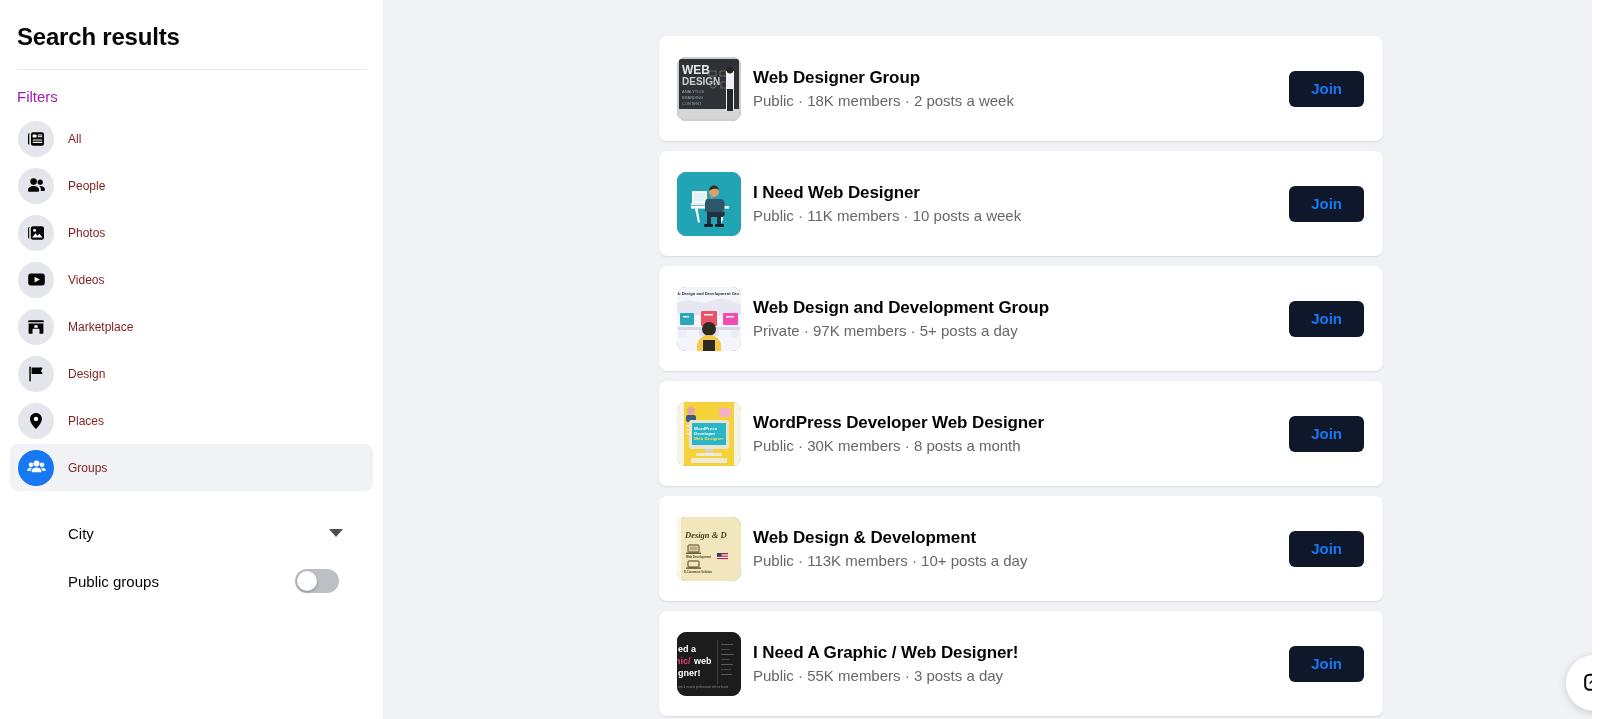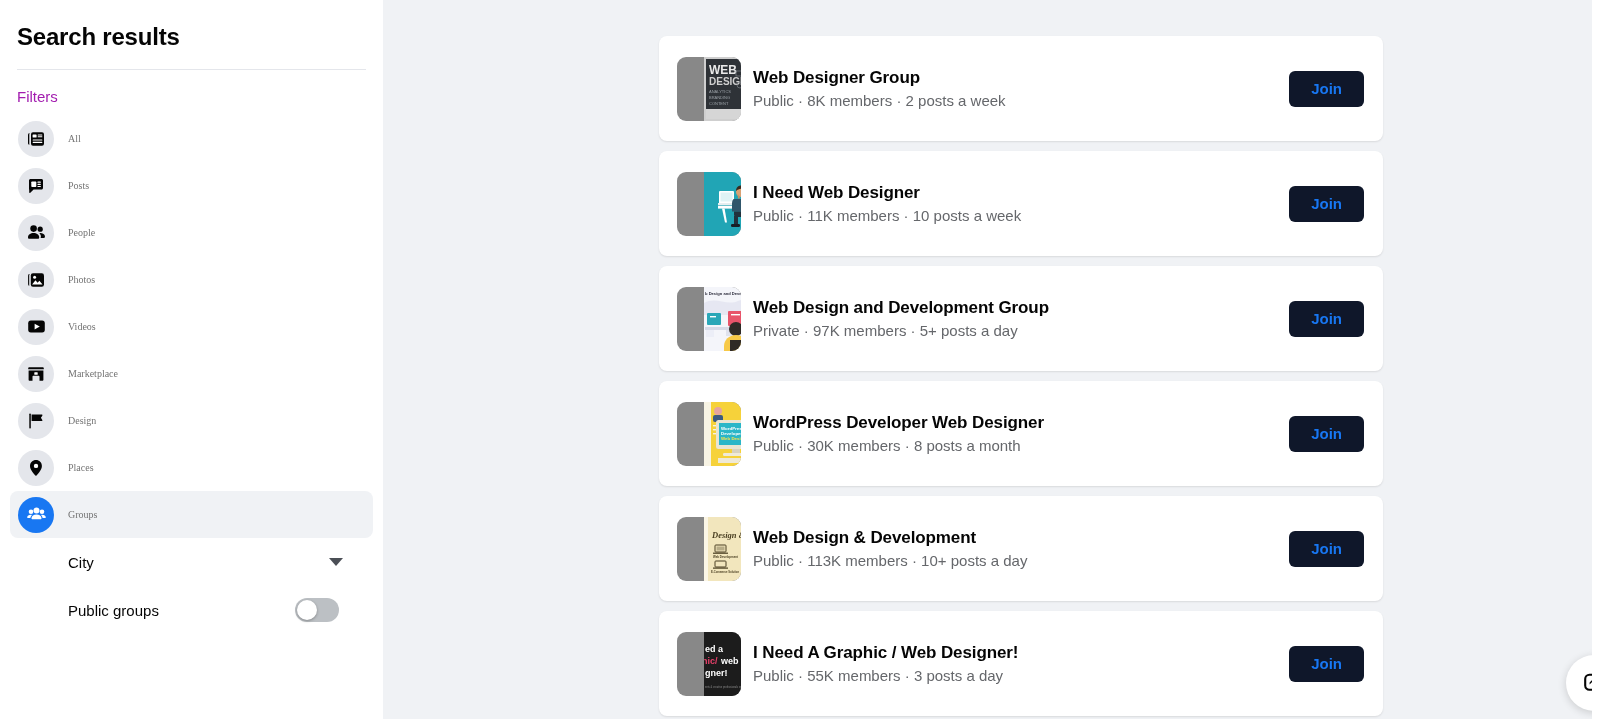--- a/index.html
+++ b/index.html
@@ -41,23 +41,23 @@
   }
   .sb-item.active { background: #f0f2f5; }
   .sb-icon {
     width: 36px; height: 36px; border-radius: 50%;
     background: #e4e6eb;
     display: flex; align-items: center; justify-content: center;
     flex: 0 0 36px;
   }
   .sb-icon.blue { background: #1877f2; }
   .sb-icon svg { display: block; }
-  .sb-label { font-size: 10px; color: #737373; line-height: 20px; font-family: Liberation Serif, serif; }
-
-  .sb-sub { padding: 0 10px; }
+  .sb-label { font-size: 12px; color: #7f1d1d; line-height: 20px; }
+
+  .sb-sub { padding: 18px 10px; }
   .sb-row {
     display: flex; align-items: center; justify-content: space-between;
     height: 48px; padding: 0 8px 0 58px; cursor: pointer;
   }
   .sb-row-label { font-size: 15px; color: #050505; }
   .caret {
     width: 0; height: 0;
     border-left: 7px solid transparent;
     border-right: 7px solid transparent;
     border-top: 8px solid #4b4f56;
@@ -94,21 +94,20 @@
     height: 105px;
     margin-bottom: 10px;
     display: flex; align-items: center;
     padding: 0 19px 0 18px;
   }
   .thumb {
     width: 64px; height: 64px; border-radius: 9px;
     flex: 0 0 64px; overflow: hidden;
     position: relative;
     background: #888;
-    padding-left: 27px;
   }
   .thumb svg { display: block; width: 64px; height: 64px; }
   .card-text {
     flex: 1 1 auto; min-width: 0;
     padding-left: 12px;
   }
   .card-title {
     font-size: 17px; font-weight: 600; color: #050505;
     line-height: 21px; letter-spacing: -0.1px;
     white-space: nowrap; overflow: hidden; text-overflow: ellipsis;
@@ -165,32 +164,20 @@
               <rect x="6.6" y="5.4" width="4" height="3.2" rx=".6" fill="#fff"></rect>
               <rect x="11.6" y="5.4" width="4.8" height="1" rx=".5" fill="#fff"></rect>
               <rect x="11.6" y="7.3" width="4.8" height="1" rx=".5" fill="#fff"></rect>
               <rect x="6.6" y="10.4" width="9.8" height="1.1" rx=".55" fill="#fff"></rect>
               <rect x="6.6" y="12.8" width="9.8" height="1.1" rx=".55" fill="#fff"></rect>
             </svg>
         </span>
         <span class="sb-label">All</span>
       </div>
 
-      <div class="sb-item">
-        <span class="sb-icon">
-          <svg width="20" height="20" viewBox="0 0 20 20">
-              <path fill="#050505" d="M3 4.4c0-.8.7-1.5 1.5-1.5h11c.8 0 1.5.7 1.5 1.5v7.7c0 .8-.7 1.5-1.5 1.5H7.6L4.3 16.8A.7.7 0 013.2 16v-2.4H3V4.4z"></path>
-              <rect x="5.3" y="5.6" width="5" height="5.4" rx=".7" fill="#fff"></rect>
-              <rect x="11.4" y="5.6" width="3.5" height="1.1" rx=".55" fill="#fff"></rect>
-              <rect x="11.4" y="7.8" width="3.5" height="1.1" rx=".55" fill="#fff"></rect>
-              <rect x="11.4" y="10" width="3.5" height="1.1" rx=".55" fill="#fff"></rect>
-            </svg>
-        </span>
-        <span class="sb-label">Posts</span>
-      </div>
 
       <div class="sb-item">
         <span class="sb-icon">
           <svg width="21" height="21" viewBox="0 0 21 21">
               <circle cx="7.6" cy="6.6" r="3.3" fill="#050505"></circle>
               <circle cx="14.2" cy="7.2" r="2.6" fill="#050505"></circle>
               <path fill="#050505" d="M2 15.4c0-2.6 2.5-4.3 5.6-4.3s5.6 1.7 5.6 4.3c0 .8-.5 1.3-1.3 1.3H3.3c-.8 0-1.3-.5-1.3-1.3z"></path>
               <path fill="#050505" d="M14.2 11.1c2.5 0 4.8 1.3 4.8 3.6 0 .7-.4 1.2-1.1 1.2h-3.3c.2-.4.3-.9.3-1.4 0-1.4-.6-2.5-1.5-3.3.3 0 .6-.1.8-.1z"></path>
             </svg>
         </span>
@@ -297,21 +284,21 @@
               <circle cx="36" cy="28" r="3" fill="none" stroke="#7c8288" stroke-width=".7"></circle>
               <rect x="44" y="25" width="6" height="6" fill="none" stroke="#7c8288" stroke-width=".7"></rect>
               <rect x="2" y="52" width="60" height="10" fill="#d6d6d6"></rect>
               <rect x="49" y="14" width="8" height="40" fill="#f0f0f0"></rect>
               <ellipse cx="53" cy="13" rx="3.2" ry="3.6" fill="#2b2218"></ellipse>
               <rect x="50" y="32" width="6" height="22" fill="#23262a"></rect>
             </svg>
         </div>
         <div class="card-text">
           <div class="card-title">Web Designer Group</div>
-          <div class="card-meta">Public · 8K members · 2 posts a week</div>
+          <div class="card-meta">Public · 18K members · 2 posts a week</div>
         </div>
         <button class="join-btn">Join</button>
       </article>
 
       <article class="card">
         <div class="thumb">
           <svg viewBox="0 0 64 64">
               <rect width="64" height="64" fill="#21a5b5"></rect>
               <rect x="14" y="34" width="38" height="2.6" fill="#fff"></rect>
               <path d="M18 36.6l3 14h2l-2.4-14z" fill="#fff"></path>

